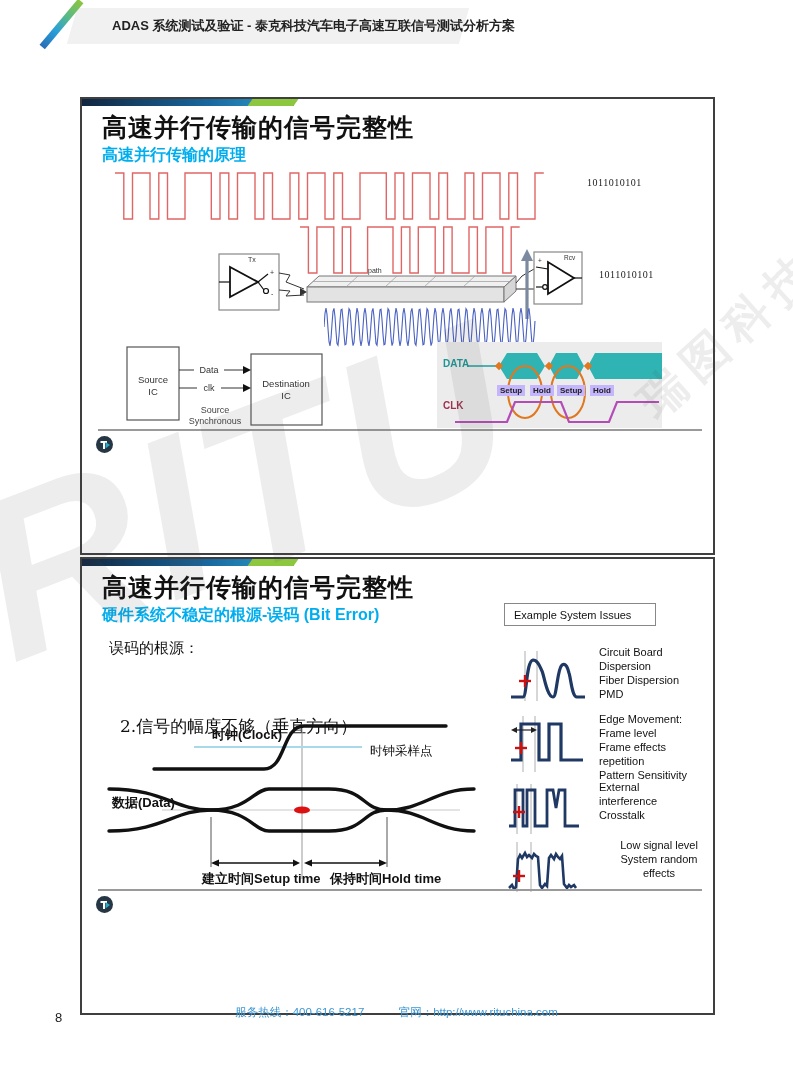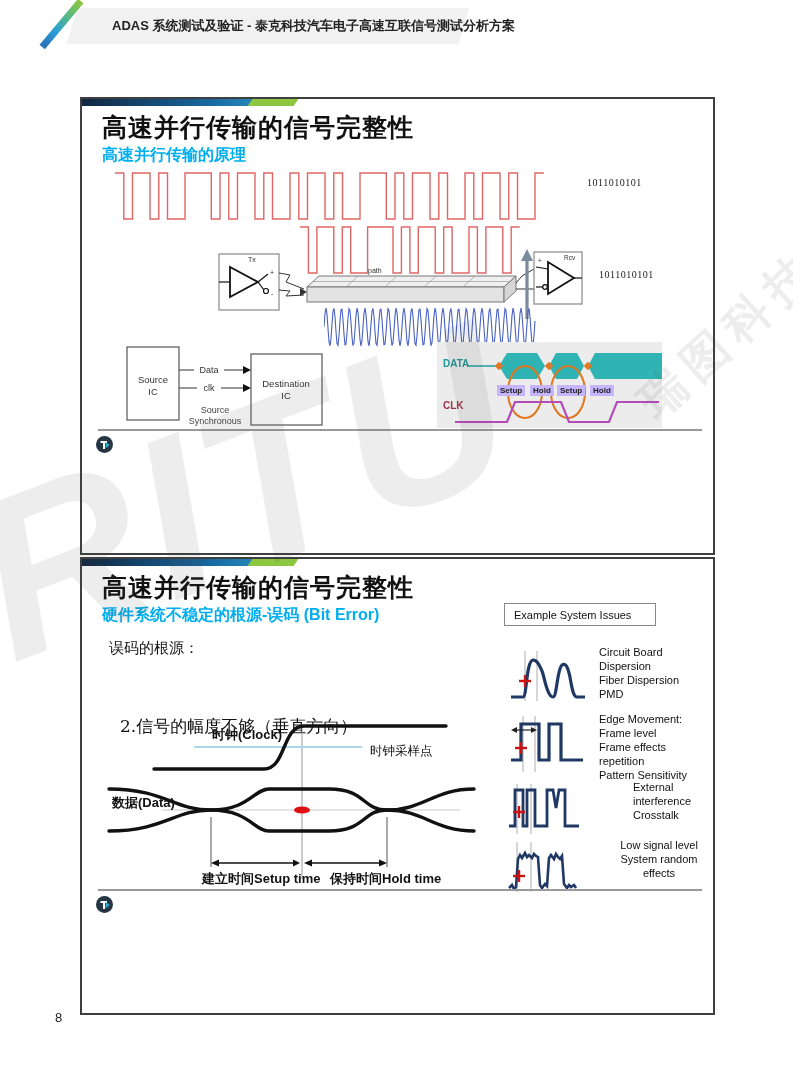--- a/index.html
+++ b/index.html
@@ -240,21 +240,21 @@
       <div>Pattern Sensitivity</div>
     </div>
 
     <svg class="iss-icon" style="top:221px;" width="80" height="58">
       <line x1="10" y1="4" x2="10" y2="54" stroke="#999" stroke-width="0.8"></line>
       <line x1="24" y1="4" x2="24" y2="54" stroke="#999" stroke-width="0.8"></line>
       <path d="M2,46 H8 V10 H16 V46 H20 V10 H28 V46 H40 V10 H46 L49,28 L52,10 H58 V46 H72" fill="none" stroke="#1f3864" stroke-width="2.8"></path>
       <line x1="6" y1="32" x2="18" y2="32" stroke="#cc1111" stroke-width="2.4"></line>
       <line x1="12" y1="26" x2="12" y2="38" stroke="#cc1111" stroke-width="2.4"></line>
     </svg>
-    <div class="iss-text" style="top:221px;margin-left:34px;">
+    <div class="iss-text" style="top:221px;">
       <div>External</div>
       <div>interference</div>
       <div>Crosstalk</div>
     </div>
 
     <svg class="iss-icon" style="top:279px;" width="80" height="58">
       <line x1="10" y1="4" x2="10" y2="54" stroke="#999" stroke-width="0.8"></line>
       <line x1="24" y1="4" x2="24" y2="54" stroke="#999" stroke-width="0.8"></line>
       <path d="M2,50 l3,-3 2,4 2,-2 2,-28 2,-4 2,3 3,-5 2,4 2,-2 3,3 2,-4 2,2 2,1 2,28 2,3 3,-4 2,2 2,-28 2,-3 3,4 2,-5 2,3 2,2 2,-3 2,28 3,4 2,-3 2,2 3,-2 2,3" fill="none" stroke="#1f3864" stroke-width="2.6"></path>
       <line x1="6" y1="38" x2="18" y2="38" stroke="#cc1111" stroke-width="2.4"></line>
@@ -271,13 +271,18 @@
       <circle cx="8.5" cy="8.5" r="8.5" fill="#263645"></circle>
       <path d="M4.5,5 L11,5 L11,7 L9,7 L9,13 L7,13 L7,7 L4.5,7 Z" fill="#fff"></path>
       <path d="M9.5,6 L14,9 L9.5,12.5 Z" fill="#2aa8c8"></path>
     </svg>
   </div>
 
   <div class="wm wm-ritu">RITU</div>
   <div class="wm wm-cjk">瑞图科技</div>
 
   <div class="pagenum">8</div>
+  <div class="footline">
+    <span>服务热线：400-616-5217</span>
+    <span style="display:inline-block;width:28px;"></span>
+    <span>官网：</span><a href="#">http://www.rituchina.com</a>
+  </div>
 </div>
 
 </body></html>

